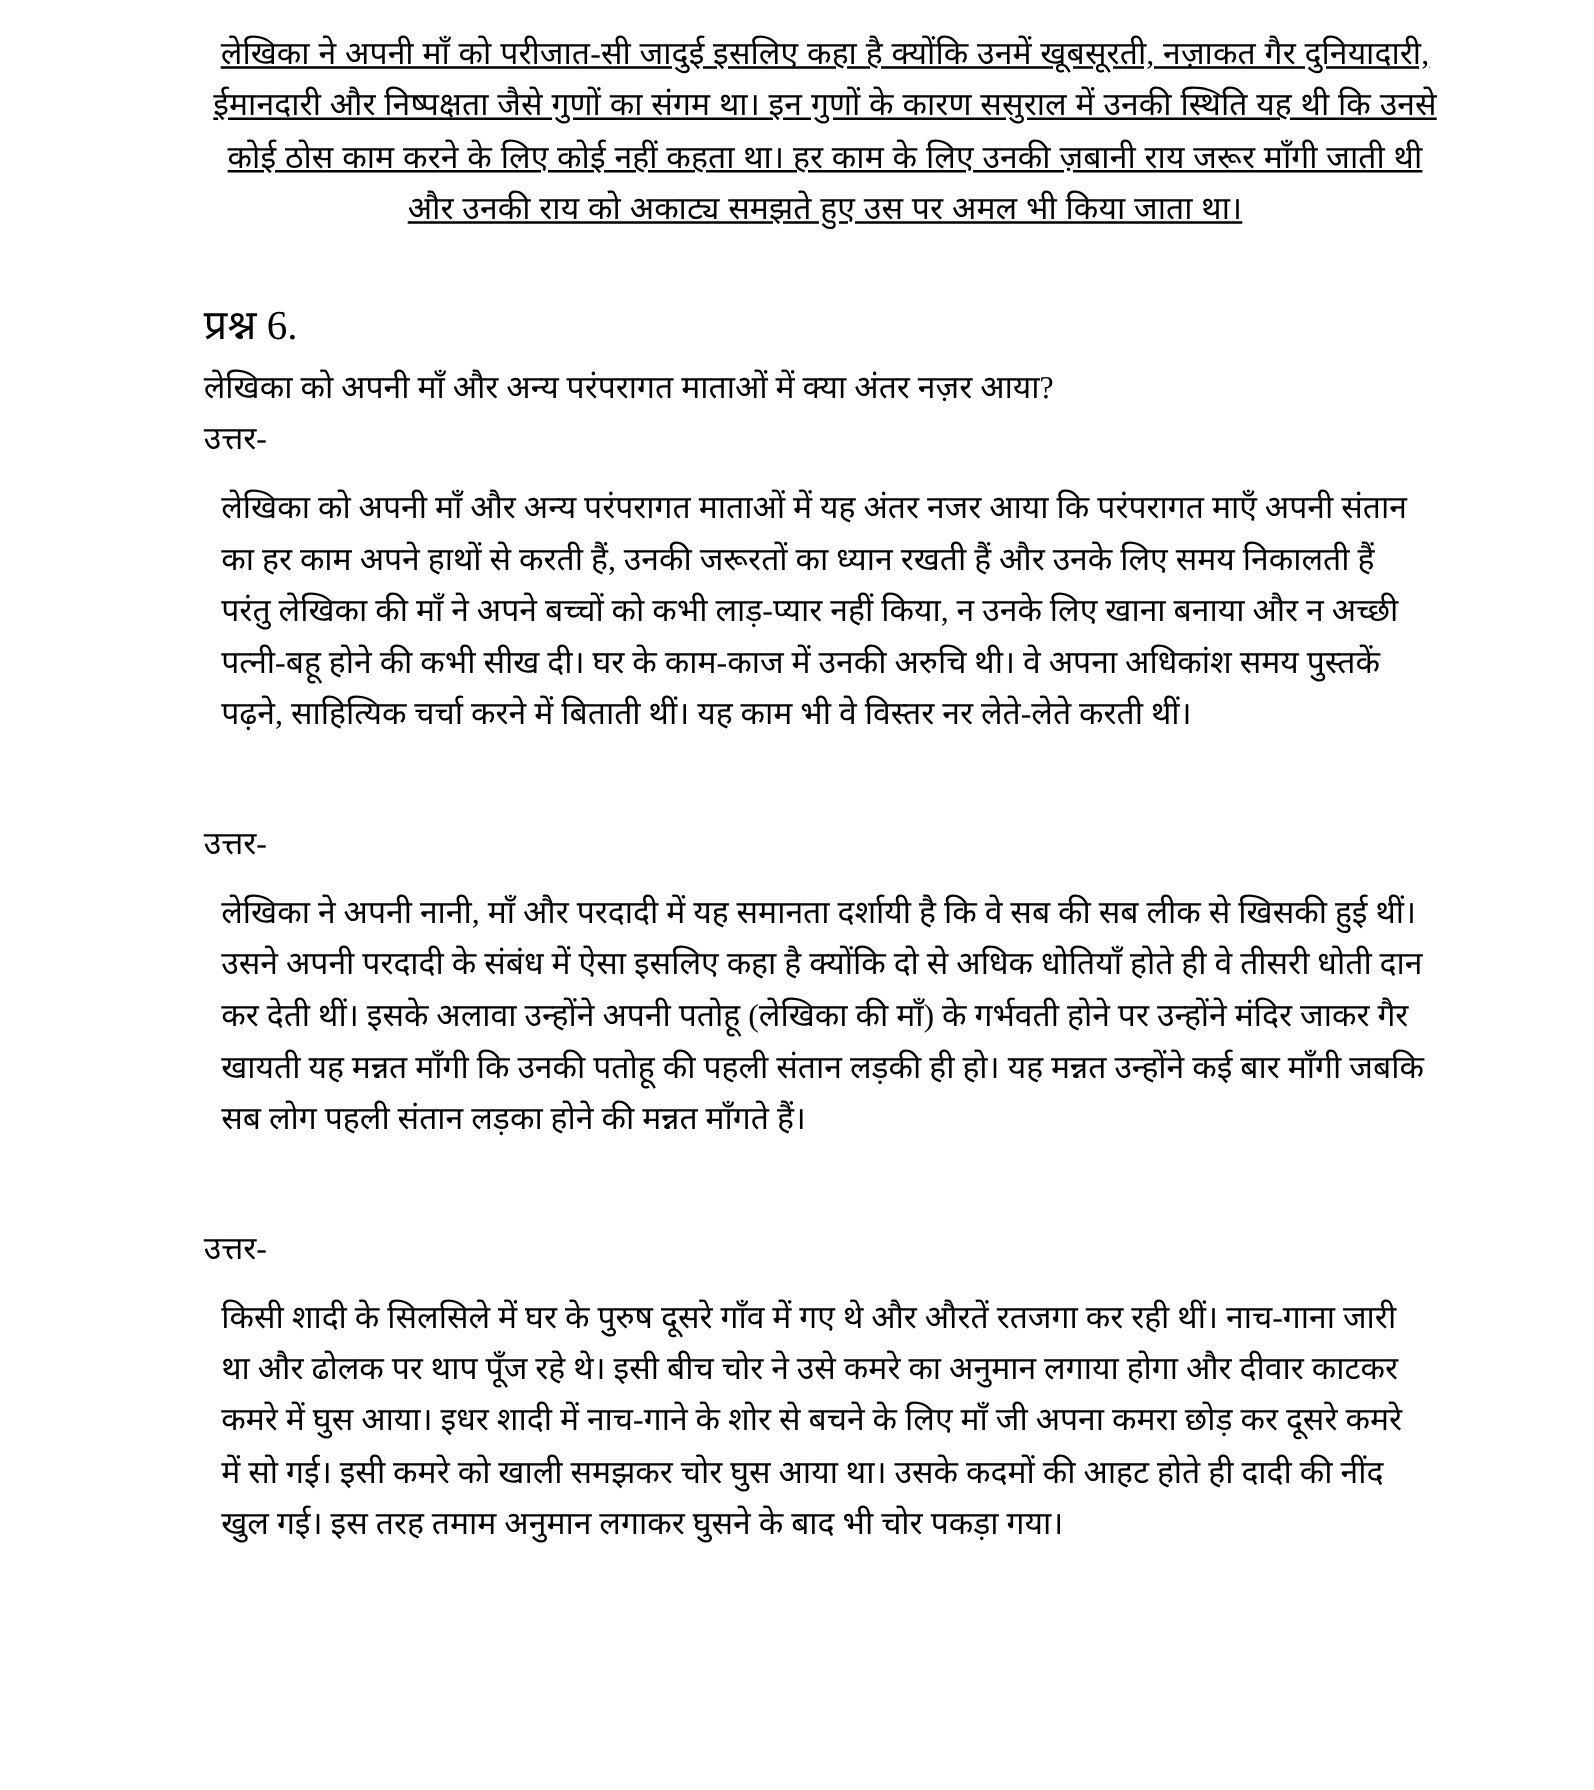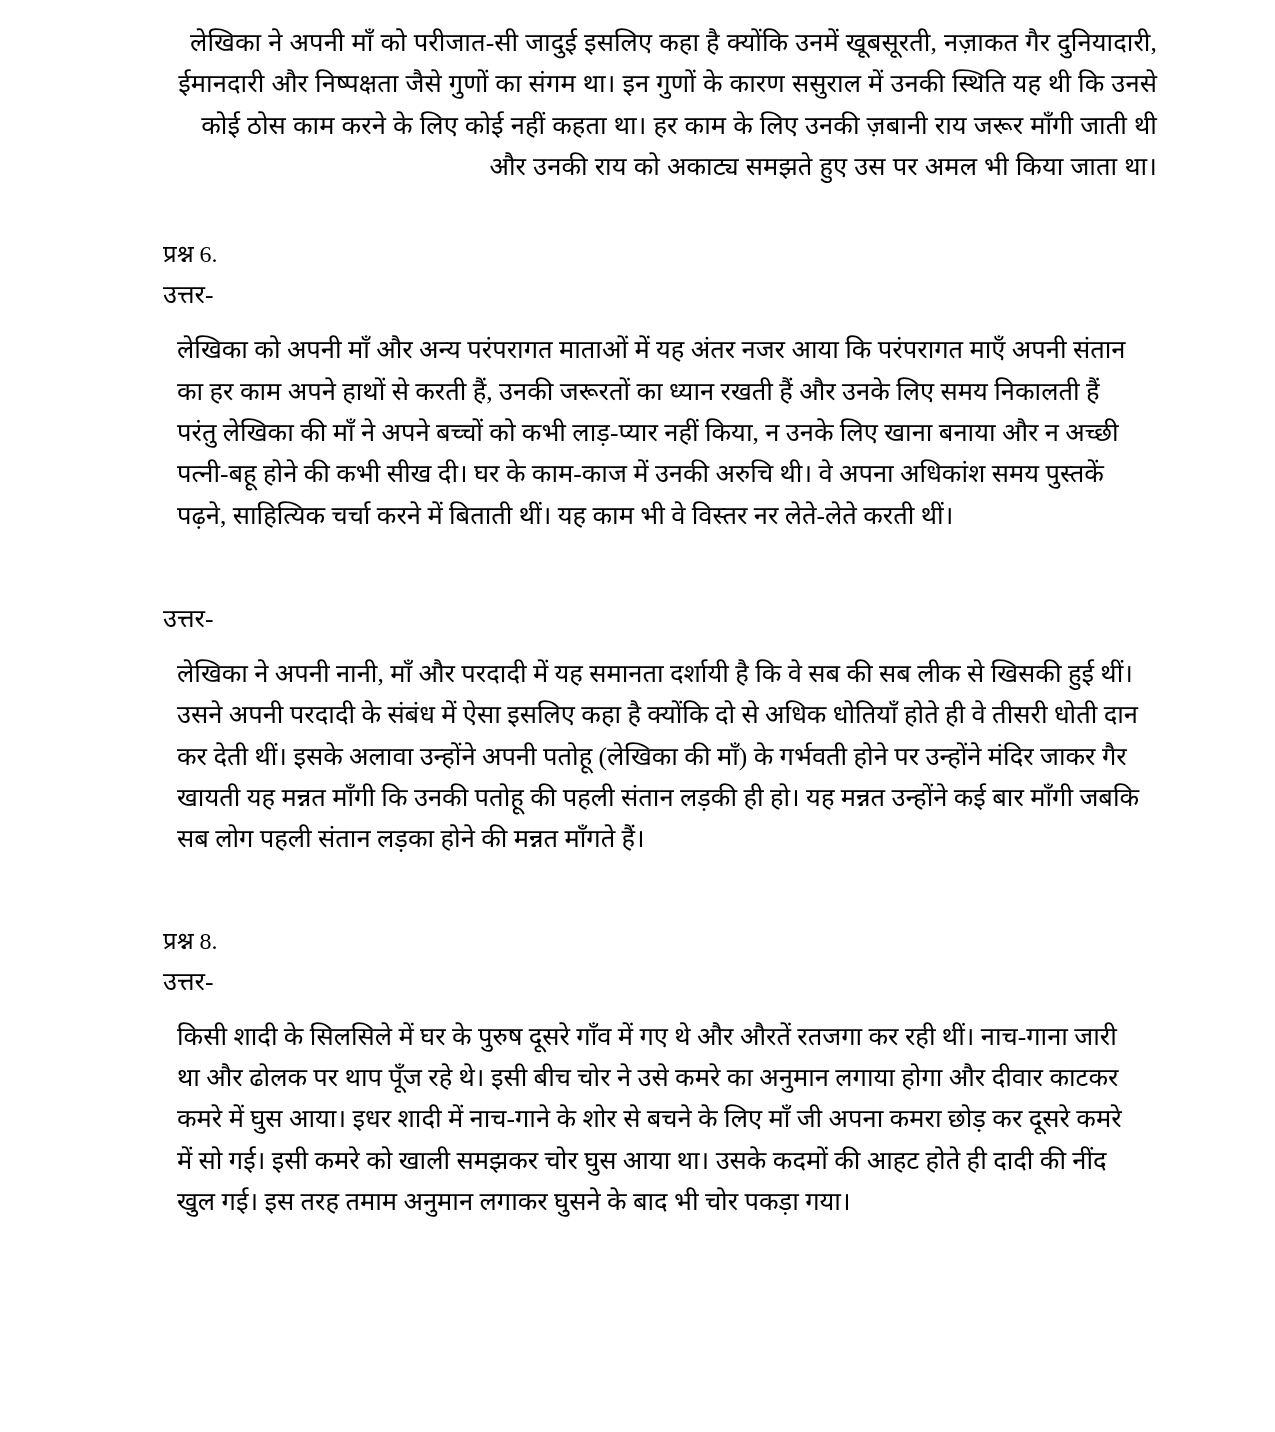--- a/index.html
+++ b/index.html
@@ -16,33 +16,34 @@
   .page {
     width: 1275px;
     min-height: 1432px;
     box-sizing: border-box;
     padding: 22px 118px 20px 163px;
     background: #ffffff;
   }
   .para {
     font-size: 25.5px;
     line-height: 1.62;
-    text-align: right;
+    text-align: center;
     margin: 0;
     letter-spacing: 0.1px;
     word-spacing: 0.5px;
+    text-decoration: underline;
   }
   .block {
     margin-bottom: 0;
   }
   .spacer-lg {
     height: 48px;
   }
   .qlabel {
-    font-size: 24px;
+    font-size: 33px;
     line-height: 1.62;
     margin: 0;
   }
   .qtext {
     font-size: 25.5px;
     line-height: 1.62;
     margin: 0;
   }
   .alabel {
     font-size: 25.5px;
@@ -58,29 +59,29 @@
 </head>
 <body>
 
 <div class="page">
 
   <p class="para block">लेखिका ने अपनी माँ को परीजात-सी जादुई इसलिए कहा है क्योंकि उनमें खूबसूरती, नज़ाकत गैर दुनियादारी, ईमानदारी और निष्पक्षता जैसे गुणों का संगम था। इन गुणों के कारण ससुराल में उनकी स्थिति यह थी कि उनसे कोई ठोस काम करने के लिए कोई नहीं कहता था। हर काम के लिए उनकी ज़बानी राय जरूर माँगी जाती थी और उनकी राय को अकाट्य समझते हुए उस पर अमल भी किया जाता था।</p>
 
   <div class="spacer-lg"></div>
 
   <p class="qlabel">प्रश्न 6.</p>
+  <p class="qtext">लेखिका को अपनी माँ और अन्य परंपरागत माताओं में क्या अंतर नज़र आया?</p>
   <p class="alabel">उत्तर-</p>
   <p class="atext">लेखिका को अपनी माँ और अन्य परंपरागत माताओं में यह अंतर नजर आया कि परंपरागत माएँ अपनी संतान का हर काम अपने हाथों से करती हैं, उनकी जरूरतों का ध्यान रखती हैं और उनके लिए समय निकालती हैं परंतु लेखिका की माँ ने अपने बच्चों को कभी लाड़-प्यार नहीं किया, न उनके लिए खाना बनाया और न अच्छी पत्नी-बहू होने की कभी सीख दी। घर के काम-काज में उनकी अरुचि थी। वे अपना अधिकांश समय पुस्तकें पढ़ने, साहित्यिक चर्चा करने में बिताती थीं। यह काम भी वे विस्तर नर लेते-लेते करती थीं।</p>
 
   <div class="spacer-lg"></div>
 
   <p class="alabel">उत्तर-</p>
   <p class="atext">लेखिका ने अपनी नानी, माँ और परदादी में यह समानता दर्शायी है कि वे सब की सब लीक से खिसकी हुई थीं। उसने अपनी परदादी के संबंध में ऐसा इसलिए कहा है क्योंकि दो से अधिक धोतियाँ होते ही वे तीसरी धोती दान कर देती थीं। इसके अलावा उन्होंने अपनी पतोहू (लेखिका की माँ) के गर्भवती होने पर उन्होंने मंदिर जाकर गैर खायती यह मन्नत माँगी कि उनकी पतोहू की पहली संतान लड़की ही हो। यह मन्नत उन्होंने कई बार माँगी जबकि सब लोग पहली संतान लड़का होने की मन्नत माँगते हैं।</p>
 
   <div class="spacer-lg"></div>
 
-  <p class="qlabel">प्रश्न 8.</p>
   <p class="alabel">उत्तर-</p>
   <p class="atext">किसी शादी के सिलसिले में घर के पुरुष दूसरे गाँव में गए थे और औरतें रतजगा कर रही थीं। नाच-गाना जारी था और ढोलक पर थाप पूँज रहे थे। इसी बीच चोर ने उसे कमरे का अनुमान लगाया होगा और दीवार काटकर कमरे में घुस आया। इधर शादी में नाच-गाने के शोर से बचने के लिए माँ जी अपना कमरा छोड़ कर दूसरे कमरे में सो गई। इसी कमरे को खाली समझकर चोर घुस आया था। उसके कदमों की आहट होते ही दादी की नींद खुल गई। इस तरह तमाम अनुमान लगाकर घुसने के बाद भी चोर पकड़ा गया।</p>
 
   <div class="spacer-lg"></div>
 
 </div>
 
 </body></html>

